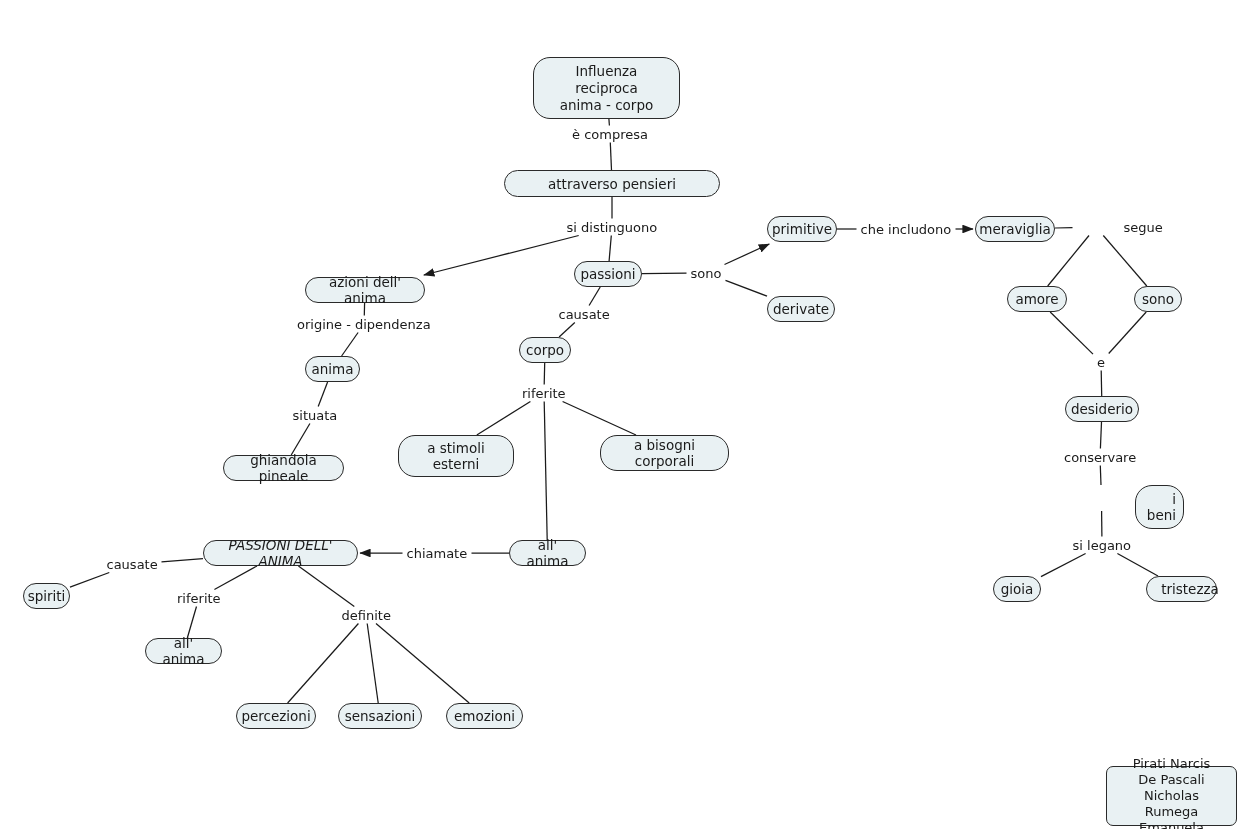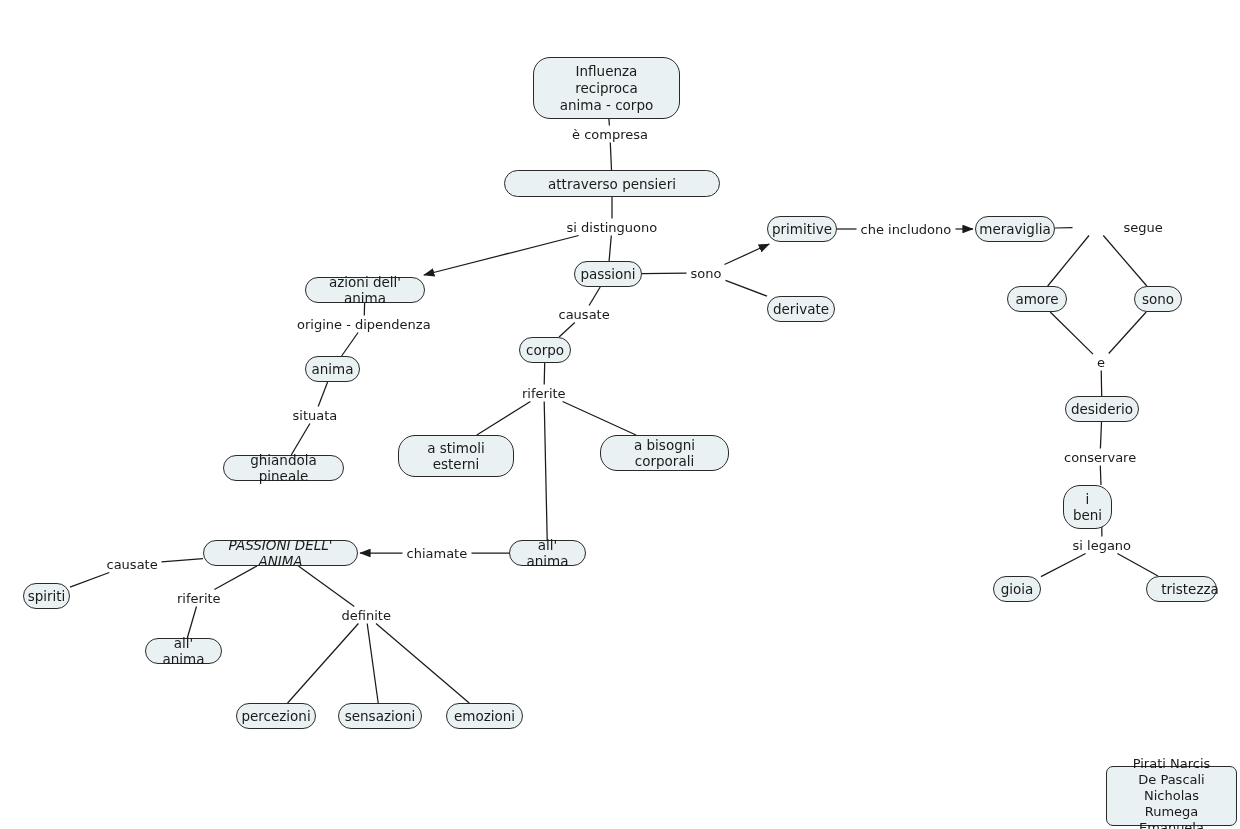--- a/index.html
+++ b/index.html
@@ -140,21 +140,21 @@
   <div class="node" style="left: 767px; top: 296px; width: 68px; height: 26px;"><span>derivate</span></div>
 
   <div class="node" style="left: 975px; top: 216px; width: 80px; height: 26px;"><span>meraviglia</span></div>
 
   <div class="node" style="left: 1007px; top: 286px; width: 60px; height: 26px;"><span>amore</span></div>
 
   <div class="node" style="left: 1134px; top: 286px; width: 48px; height: 26px;"><span>sono</span></div>
 
   <div class="node" style="left: 1065px; top: 396px; width: 74px; height: 26px;"><span>desiderio</span></div>
 
-  <div class="node" style="left: 1063px; top: 485px; width: 49px; height: 44px;"><span>i beni</span></div>
+  <div class="node" style="left: 1135px; top: 485px; width: 49px; height: 44px; text-align: right;"><span>i beni</span></div>
 
   <div class="node" style="left: 993px; top: 576px; width: 48px; height: 26px;"><span>gioia</span></div>
 
   <div class="node" style="left: 1146px; top: 576px; width: 71px; height: 26px; padding-left: 24px;"><span>tristezza</span></div>
 
   <div class="node" style="left: 305px; top: 356px; width: 55px; height: 26px;"><span>anima</span></div>
 
   <div class="node" style="left: 223px; top: 455px; width: 121px; height: 26px;"><span>ghiandola pineale</span></div>
 
   <div class="node" style="left: 519px; top: 337px; width: 52px; height: 26px;"><span>corpo</span></div>

